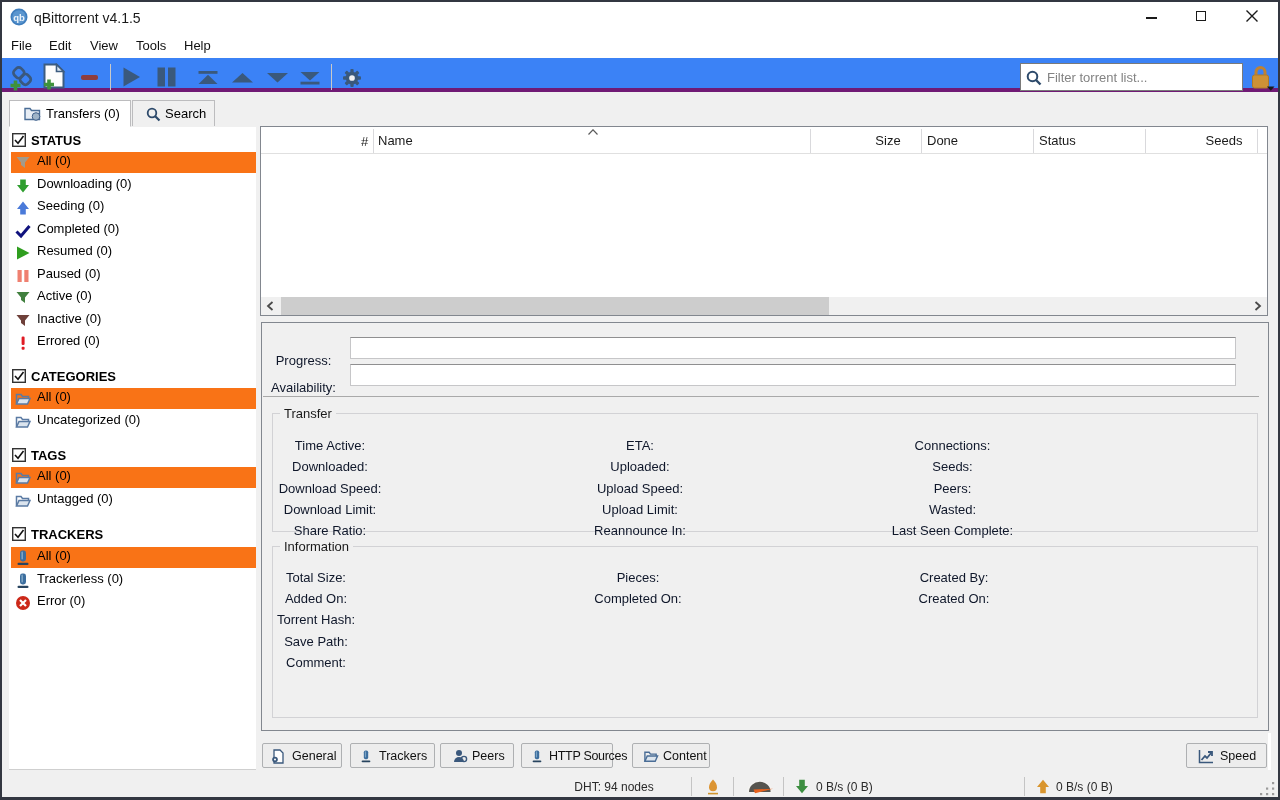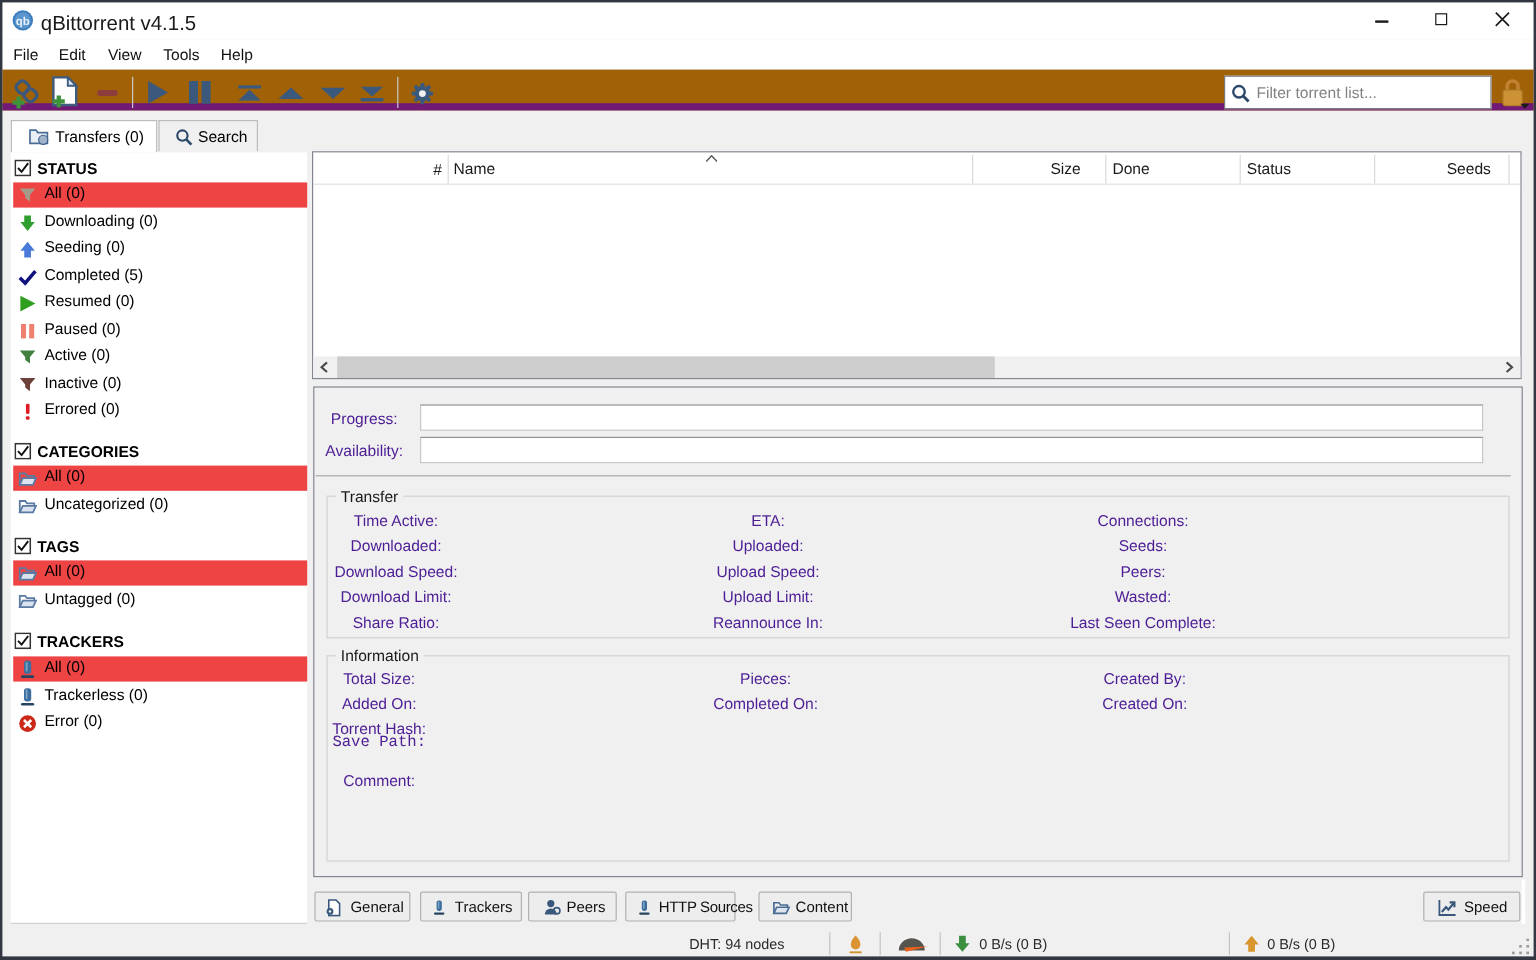--- a/index.html
+++ b/index.html
@@ -9,43 +9,43 @@
   .wborder { position:absolute; background:#333741; z-index:50; }
   .abs { position:absolute; }
   .lbl { position:absolute; white-space:nowrap; }
   .r { text-align:center; }
   
   #titlebar { position:absolute; left:2px; top:2px; width:1276px; height:31px; background:#ffffff; }
   
   #menubar { position:absolute; left:2px; top:33px; width:1276px; height:25px; background:#ffffff; }
   #menubar span { position:absolute; top:5px; font-size:13px; color:#111; }
   
-  #toolbar { position:absolute; left:2px; top:58px; width:1276px; height:34px; background:#a16207; border-bottom:6px solid #701a75; }
+  #toolbar { position:absolute; left:2px; top:58px; width:1276px; height:34px; background:#3b82f6; border-bottom:4px solid #701a75; }
   .tsep { position:absolute; top:6px; width:1px; height:26px; background:#c9c9c9; }
   
   #tabbar { position:absolute; left:2px; top:96px; width:1276px; height:31px; background:#f0f0f0; }
   .tab { position:absolute; top:4px; height:26px; border:1px solid #bcbcbe; border-bottom:none; }
   
   #content { position:absolute; left:2px; top:127px; width:1276px; height:643px; background:#f0f0f0; }
   #sidebar { position:absolute; left:7px; top:0px; width:247px; height:643px; background:#ffffff; border-bottom:1px solid #cfcfcf; }
   .sbitem { position:absolute; left:2px; width:245px; height:21px; }
   .sbitem .txt { position:absolute; left:26px; top:2px; font-size:13px; line-height:14px; color:#000; }
   .sbhead { position:absolute; font-weight:bold; font-size:13px; color:#000; }
-  .hl { background:#ef4444; }
+  .hl { background:#f97316; }
   .icon14 { position:absolute; left:4px; top:3px; width:16px; height:16px; }
   
   #mainpanel { position:absolute; left:258px; top:-1px; width:1008px; height:190px; background:#fff; border:1px solid #82878f; }
   .hsep { position:absolute; top:2px; width:1px; height:24px; background:#d9d9dc; }
   .htxt { position:absolute; top:6px; font-size:13px; color:#1a1a1a; }
   
   #props { position:absolute; left:259px; top:195px; width:1008px; height:409px; background:#f0f0f0; border:1px solid #82878f; }
   .pbar { position:absolute; left:89px; width:886px; height:22px; background:#fff; border:1px solid #c6c6c8; border-top-color:#8f8f90; }
   .fs { position:absolute; left:10px; width:986px; border:1px solid #d2d2d5; }
   .fs .lg { position:absolute; left:7px; top:-8px; background:#f0f0f0; padding:0 4px; font-size:13px; color:#1a1a1a; }
-  .flbl { position:absolute; font-size:13px; line-height:14px; color:#4c1d95; white-space:nowrap; }
+  .flbl { position:absolute; font-size:13px; line-height:14px; color:#0f172a; white-space:nowrap;margin-top:12px; }
   
   .pbtn { position:absolute; top:616px; height:25px; background:#ededed; border:1px solid #aeb0b2; border-radius:2px; font-size:12.5px; white-space:nowrap; color:#111; }
   .pbtn .bt { position:absolute; top:5px; }
   
   #statusbar { position:absolute; left:2px; top:770px; width:1276px; height:27px; background:#f0f0f0; }
   .ssep { position:absolute; top:7px; width:1px; height:19px; background:#c4c4c4; }
   .stxt { position:absolute; top:10px; font-size:12px; color:#2a2a2a; white-space:nowrap; }
 </style>
 </head>
 <body>
@@ -54,21 +54,21 @@
   <div class="wborder" style="left:0;top:0;width:2px;height:800px"></div>
   <div class="wborder" style="left:1278px;top:0;width:2px;height:800px"></div>
   <div class="wborder" style="left:0;top:797px;width:1280px;height:3px"></div>
 
   <div id="titlebar">
     <svg class="abs" style="left:8px;top:6px" width="18" height="18" viewBox="0 0 18 18">
       <circle cx="9" cy="9" r="8.5" fill="#3e7dbd"></circle>
       <circle cx="9" cy="9" r="6.8" fill="#5b96cf"></circle>
       <text x="9" y="12.5" font-size="9.5" font-weight="bold" fill="#eaf2fa" text-anchor="middle" font-family="Liberation Sans">qb</text>
     </svg>
-    <span class="lbl" style="left:32px;top:8px;font-size:17px;color:#1a1a1a;">qBittorrent v4.1.5</span>
+    <span class="lbl" style="left:32px;top:8px;font-size:14px;color:#1a1a1a;">qBittorrent v4.1.5</span>
 
     <div class="abs" style="left:1144px;top:15px;width:11px;height:1.5px;background:#1a1a1a"></div>
     <div class="abs" style="left:1194px;top:9px;width:10px;height:10px;border:1.5px solid #1a1a1a"></div>
     <svg class="abs" style="left:1243px;top:7px" width="14" height="14" viewBox="0 0 14 14">
       <path d="M1.5 1.5 L12.5 12.5 M12.5 1.5 L1.5 12.5" stroke="#1a1a1a" stroke-width="1.4"></path>
     </svg>
   </div>
 
   <div id="menubar">
     <span style="left:9px;">File</span>
@@ -198,21 +198,21 @@
             <path d="M5.2 1.5 h5.6 V7 H14 L8 14.5 2 7 h3.2 z" fill="#2f9e2f"></path>
           </svg>
       </div>
       <div class="sbitem" style="top:70px;">
           <span class="txt">Seeding (0)</span>
         <svg class="icon14" viewBox="0 0 16 16">
             <path d="M5.2 14.5 h5.6 V9 H14 L8 1.5 2 9 h3.2 z" fill="#4a7ad9"></path>
           </svg>
       </div>
       <div class="sbitem" style="top:93px;">
-          <span class="txt">Completed (5)</span>
+          <span class="txt">Completed (0)</span>
         <svg class="icon14" viewBox="0 0 16 16">
             <path d="M1.5 8.5 l4.5 4.5 L14.5 3" fill="none" stroke="#10127e" stroke-width="3"></path>
           </svg>
       </div>
       <div class="sbitem" style="top:115px;">
           <span class="txt">Resumed (0)</span>
         <svg class="icon14" viewBox="0 0 16 16">
             <path d="M2 1.5 L14.5 8 2 14.5 z" fill="#2f9e1f"></path>
           </svg>
       </div>
@@ -364,21 +364,21 @@
         <span class="flbl r" style="left:608px;top:34px;width:143px;">Seeds:</span>
         <span class="flbl r" style="left:608px;top:56px;width:143px;">Peers:</span>
         <span class="flbl r" style="left:608px;top:77px;width:143px;">Wasted:</span>
         <span class="flbl r" style="left:608px;top:98px;width:143px;">Last Seen Complete:</span>
       </div>
       <div class="fs" style="top:223px;height:172px;padding-left:24px;">
         <span class="lg">Information</span>
         <span class="flbl r" style="left:0px;top:12px;width:86px;">Total Size:</span>
         <span class="flbl r" style="left:0px;top:33px;width:86px;">Added On:</span>
         <span class="flbl r" style="left:0px;top:54px;width:86px;">Torrent Hash:</span>
-        <span class="flbl r" style="left:0px;top:65px;width:86px;font-family:Liberation Mono, monospace;">Save Path:</span>
+        <span class="flbl r" style="left:0px;top:76px;width:86px;">Save Path:</span>
         <span class="flbl r" style="left:0px;top:97px;width:86px;">Comment:</span>
         <span class="flbl r" style="left:314px;top:12px;width:102px;">Pieces:</span>
         <span class="flbl r" style="left:314px;top:33px;width:102px;">Completed On:</span>
         <span class="flbl r" style="left:630px;top:12px;width:102px;">Created By:</span>
         <span class="flbl r" style="left:630px;top:33px;width:102px;">Created On:</span>
       </div>
     </div>
 
     <div class="pbtn" style="left:260px;width:80px;">
       <svg class="abs" style="left:7px;top:5px" width="15" height="15" viewBox="0 0 15 15">

